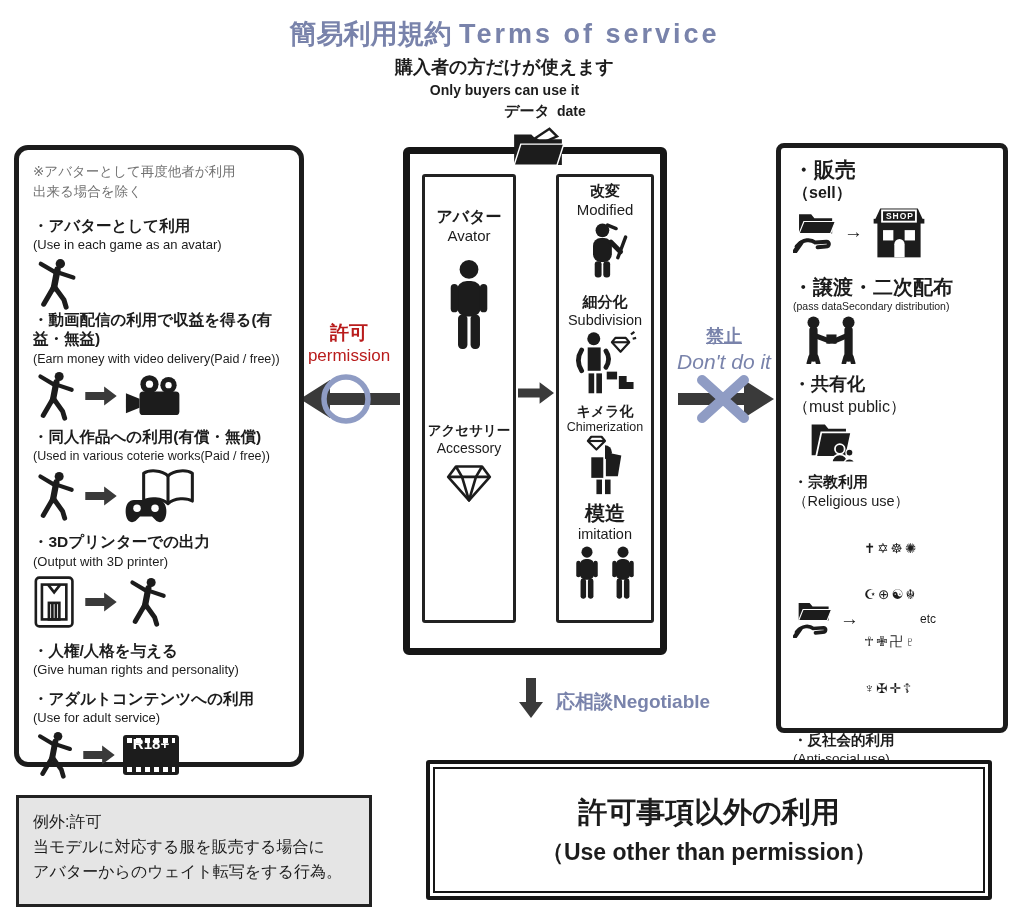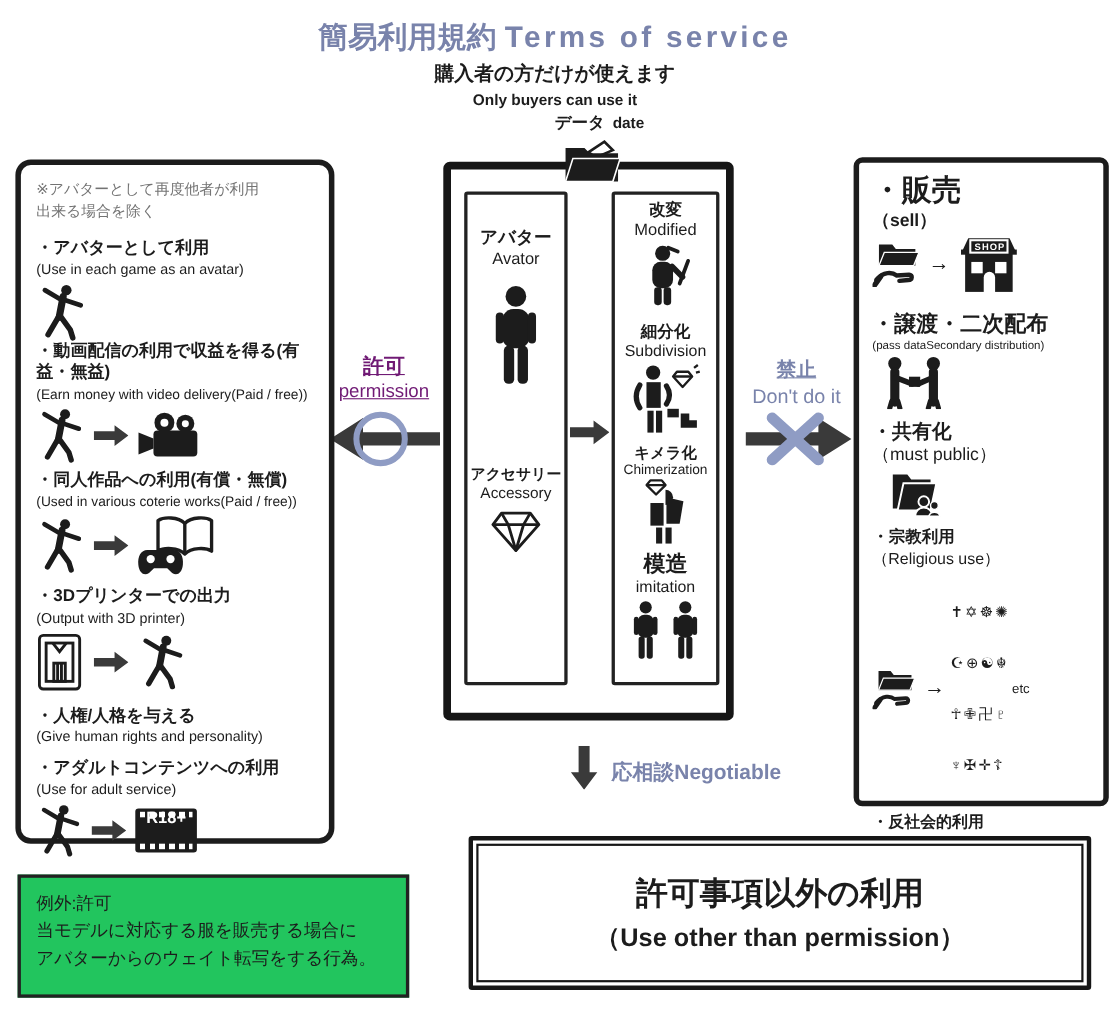--- a/index.html
+++ b/index.html
@@ -21,26 +21,26 @@
   .center-box{left:403px;top:147px;width:250px;height:494px;border:7px solid #161616;border-radius:6px;background:#fff;}
   .folder-top{left:512px;top:125px;z-index:3;}
   .inner-box{border:3px solid #222;border-radius:3px;background:#fff;display:flex;flex-direction:column;align-items:center;}
   .inner-left{left:422px;top:174px;width:88px;height:443px;}
   .inner-right{left:556px;top:174px;width:92px;height:443px;}
   .center-arrow{left:518px;top:380px;}
   .lbl-jp{font-weight:bold;font-size:15px;line-height:1.25;}
   .lbl-en{font-size:14px;line-height:1.2;}
 
   
-  .perm-label{left:296px;top:320px;width:106px;text-align:center;color:#701a75;text-decoration:underline;}
+  .perm-label{left:296px;top:320px;width:106px;text-align:center;color:#b91c1c;}
   .perm-label .jp{font-size:19px;font-weight:bold;}
   .perm-label .en{font-size:17px;}
   .prohib-label{left:674px;top:324px;width:100px;text-align:center;color:#7983ab;}
   .prohib-label .jp{font-size:18px;font-weight:bold;text-decoration:underline;}
-  .prohib-label .en{font-size:18px;margin-top:2px;}
+  .prohib-label .en{font-size:21px;margin-top:2px;font-style:italic;}
   .perm-arrow{left:296px;top:372px;}
   .prohib-arrow{left:676px;top:372px;}
 
   
   .allowed-panel{left:14px;top:145px;width:254px;height:600px;border:5px solid #1c1c1c;border-radius:14px;
                  padding:12px 12px 0 14px;background:#fff;}
   .note{color:#737373;font-size:13.5px;line-height:1.5;}
   .item{margin-top:10px;}
   .item .jp{font-size:15.5px;font-weight:bold;line-height:1.25;}
   .item .en{font-size:13px;line-height:1.3;margin-top:2px;}
@@ -52,21 +52,21 @@
 
   .r18{width:56px;height:40px;background:#1c1c1c;border-radius:3px;color:#fff;display:flex;align-items:flex-start;
        justify-content:center;font-weight:bold;font-size:15px;position:relative;}
   .r18::before,.r18::after{content:"";position:absolute;left:4px;right:4px;height:5px;
        background:repeating-linear-gradient(90deg,#fff 0 5px,rgba(0,0,0,0) 5px 9px);}
   .r18::before{top:3px}.r18::after{bottom:3px}
 
   
   .banned-panel{left:776px;top:143px;width:200px;height:572px;border:5px solid #1c1c1c;border-radius:8px;
                 padding:8px 10px 0 12px;background:#fff;}
-  .bi-jp-lg{font-size:27px;font-weight:bold;line-height:1.3;}
+  .bi-jp-lg{font-size:21px;font-weight:bold;line-height:1.3;}
   .bi-en-lg{font-size:16px;font-weight:600;line-height:1.3;}
   .bi-jp{font-size:15px;font-weight:bold;line-height:1.35;}
   .bi-en{font-size:13.5px;line-height:1.25;}
   .arrow-txt{font-size:19px;font-weight:bold;margin:0 5px;}
   .shop-icon{position:relative;width:62px;height:52px;}
   .shop-sign{position:absolute;top:5px;left:15px;width:34px;text-align:center;color:#fff;font-size:8.5px;
              font-weight:bold;letter-spacing:1px;}
   .rel-symbols{font-size:13.5px;line-height:1.15;letter-spacing:2px;white-space:pre;}
   .etc{font-size:12px;margin-left:2px;}
   .skull{font-size:48px;line-height:1;}
@@ -79,21 +79,21 @@
   
   .negotiable-arrow{left:516px;top:678px;}
   .negotiable-label{left:556px;top:689px;font-size:19px;font-weight:bold;color:#7983ab;}
 
   
   .otheruse-box{left:426px;top:760px;width:558px;height:132px;border:4px solid #161616;border-radius:3px;background:#fff;}
   .otheruse-inner{position:absolute;left:3px;top:3px;right:3px;bottom:3px;border:2px solid #161616;
                   display:flex;flex-direction:column;align-items:center;justify-content:center;}
   .otheruse-jp{font-size:29px;font-weight:bold;}
   .otheruse-en{font-size:23px;font-weight:bold;margin-top:4px;}
-  .exception-box{left:16px;top:795px;width:322px;height:82px;border:3px solid #222;background:#22c55e;
+  .exception-box{left:16px;top:795px;width:322px;height:82px;border:3px solid #222;background:#e5e5e5;
                  padding:12px 14px;font-size:16px;line-height:1.55;}
   svg{display:block;}
 </style>
 </head>
 <body>
 
 <svg width="0" height="0" style="position:absolute">
   <defs>
     <symbol id="sym-figure" viewBox="0 0 60 72">
       <g stroke="#1c1c1c" stroke-linecap="round" fill="none">

